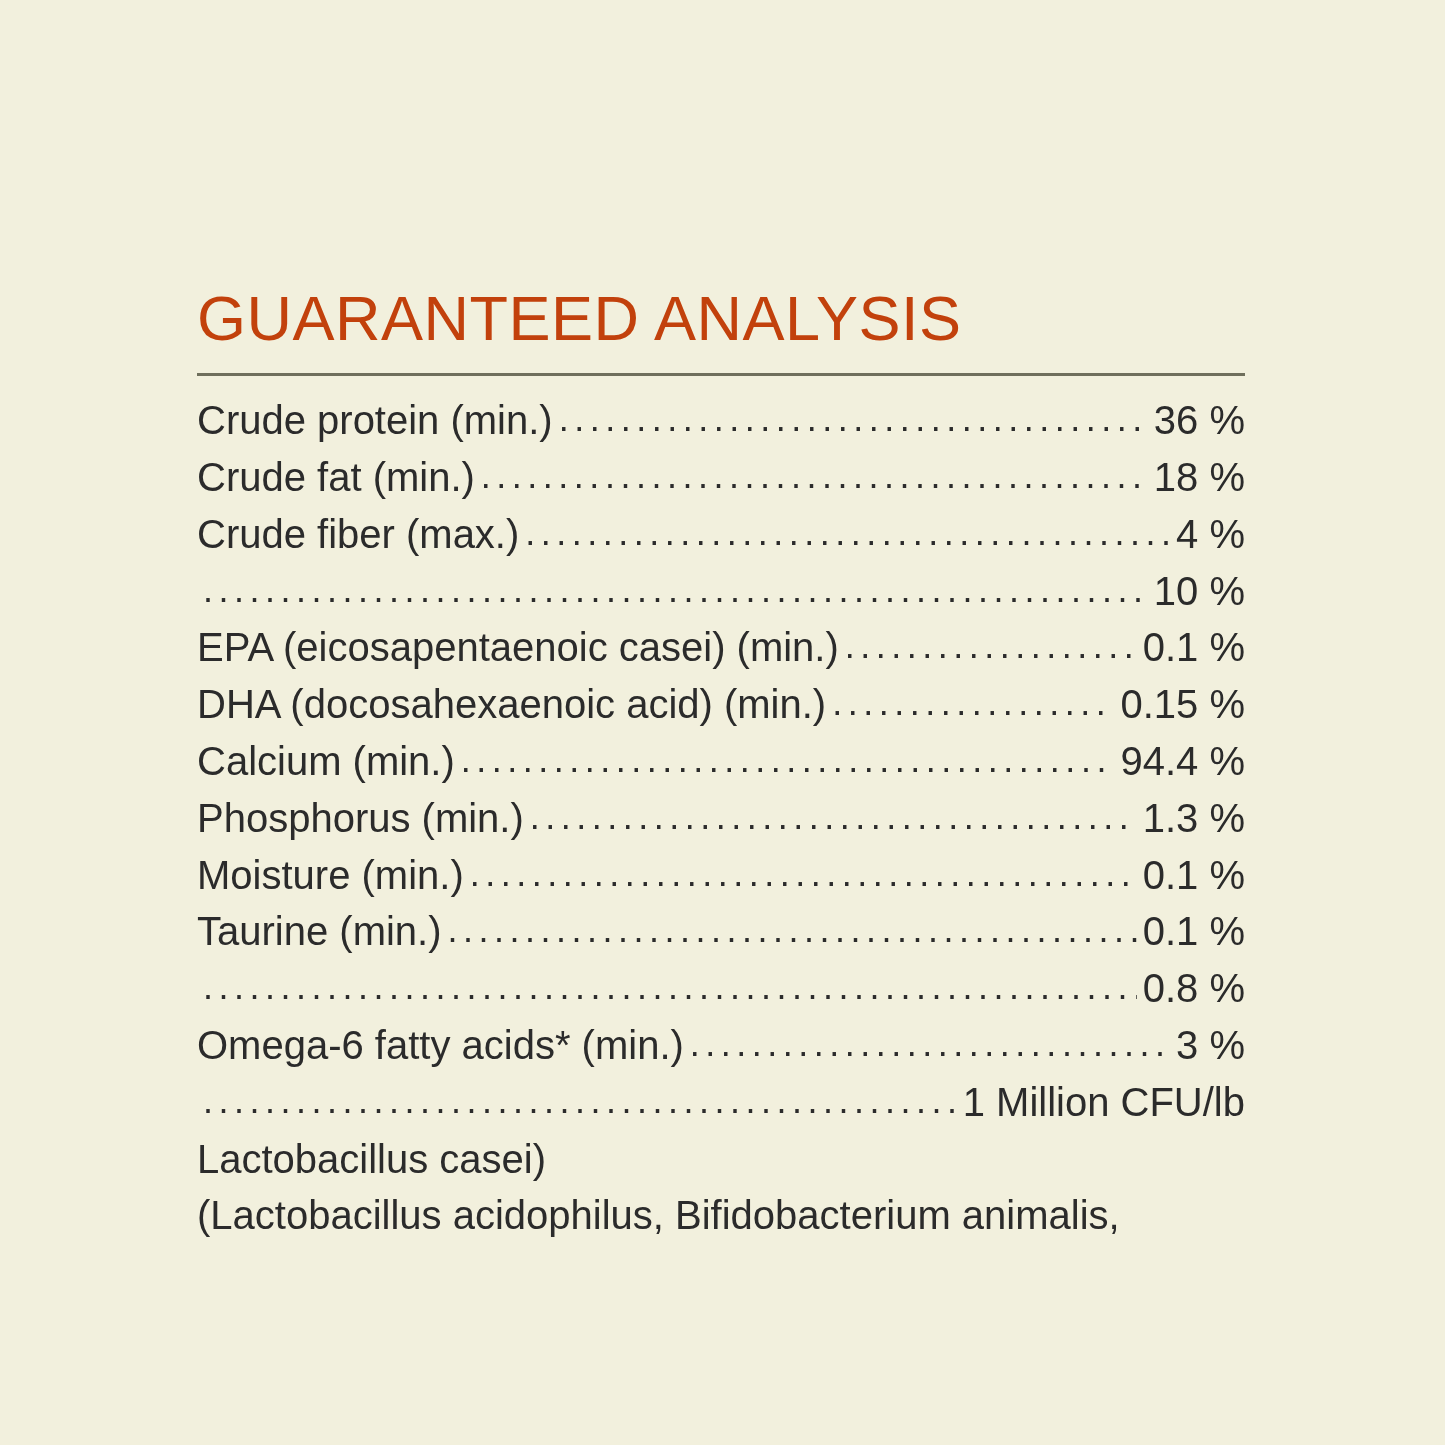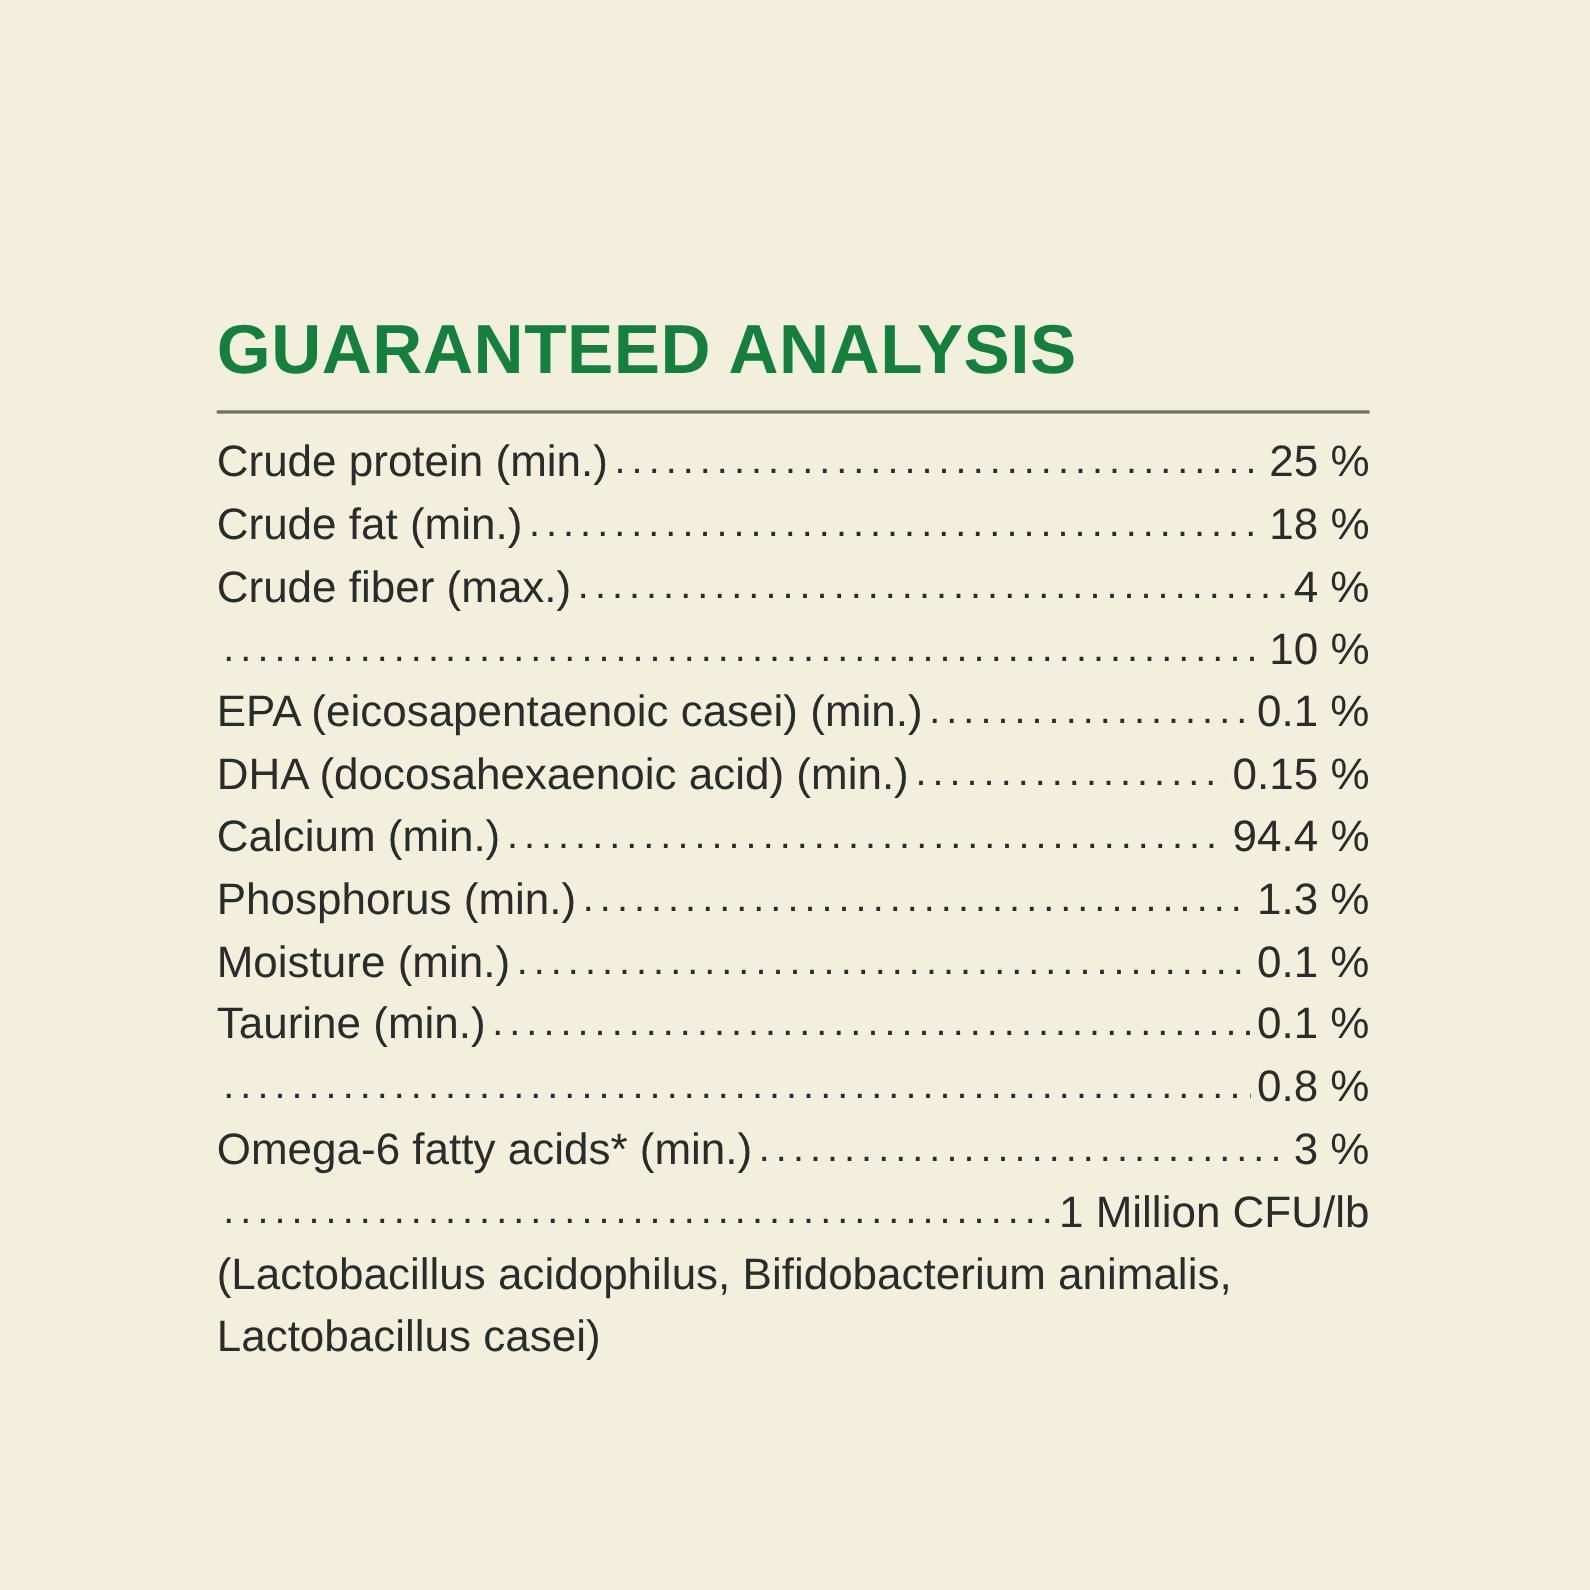--- a/index.html
+++ b/index.html
@@ -14,23 +14,23 @@
     overflow: hidden;
   }
   .panel {
     position: absolute;
     left: 197px;
     top: 285px;
     width: 1048px;
   }
   .title {
     font-size: 63px;
-    font-weight: bold;
+    font-weight: normal;
     letter-spacing: 0.5px;
-    color: #15803d;
+    color: #c2410c;
     line-height: 1.05;
     margin: 0 0 22px 0;
     white-space: nowrap;
   }
   .rule {
     height: 3px;
     background: #6f6f5c;
     width: 100%;
     margin-bottom: 16px;
   }
@@ -77,21 +77,21 @@
 <body>
 
 <div class="panel">
   <h1 class="title">GUARANTEED ANALYSIS</h1>
   <div class="rule"></div>
   <div class="rows">
 
     <div class="row">
       <span class="label">Crude protein (min.)</span>
       <span class="dots">................................................................................................................</span>
-      <span class="value">25 %</span>
+      <span class="value">36 %</span>
     </div>
 
     <div class="row">
       <span class="label">Crude fat (min.)</span>
       <span class="dots">................................................................................................................</span>
       <span class="value">18 %</span>
     </div>
 
     <div class="row">
       <span class="label">Crude fiber (max.)</span>
@@ -152,16 +152,16 @@
     </div>
 
     <div class="row">
       <span class="dots">................................................................................................................</span>
       <span class="value">1 Million CFU/lb</span>
     </div>
 
   </div>
 
   <div class="footnote">
+    <div>Lactobacillus casei)</div>
     <div>(Lactobacillus acidophilus, Bifidobacterium animalis,</div>
-    <div>Lactobacillus casei)</div>
   </div>
 </div>
 
 </body></html>

